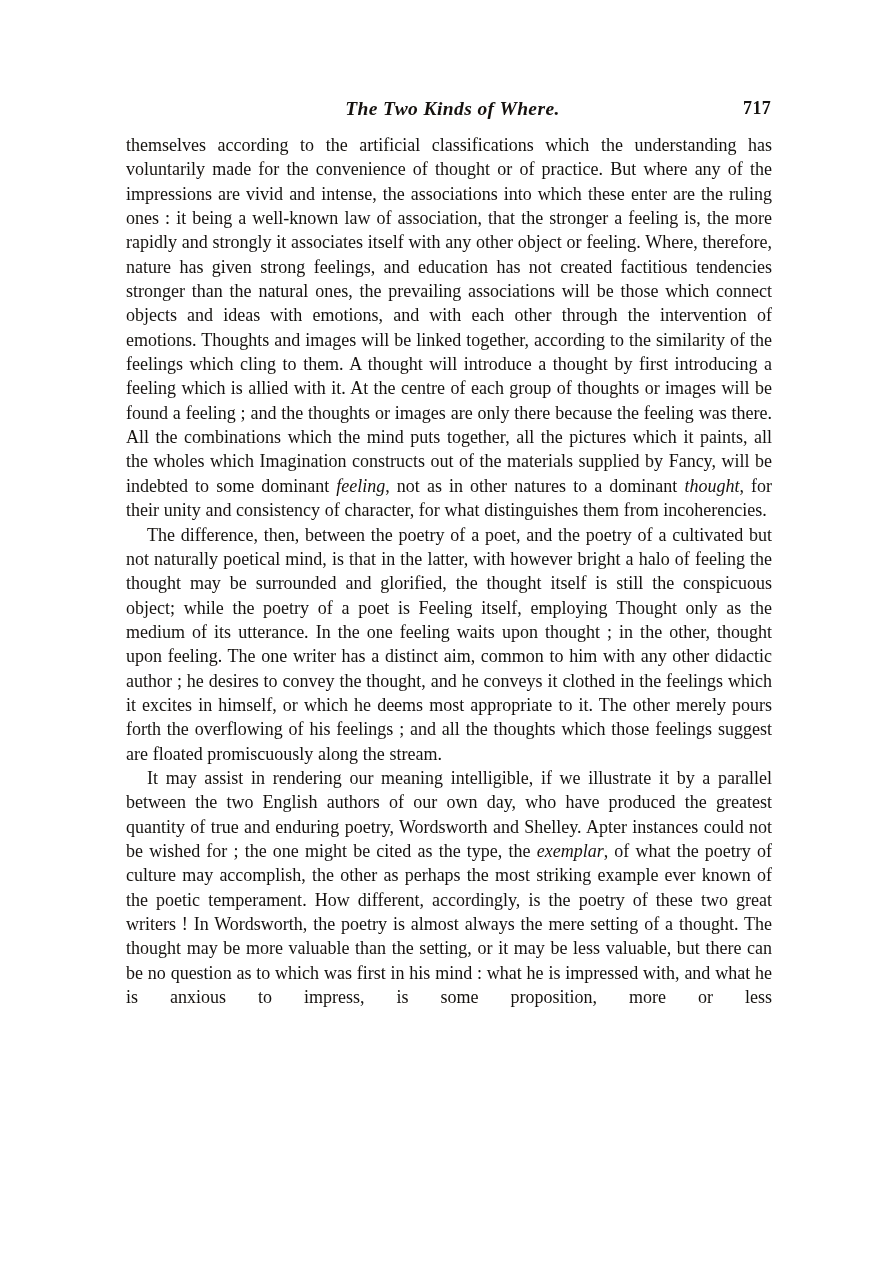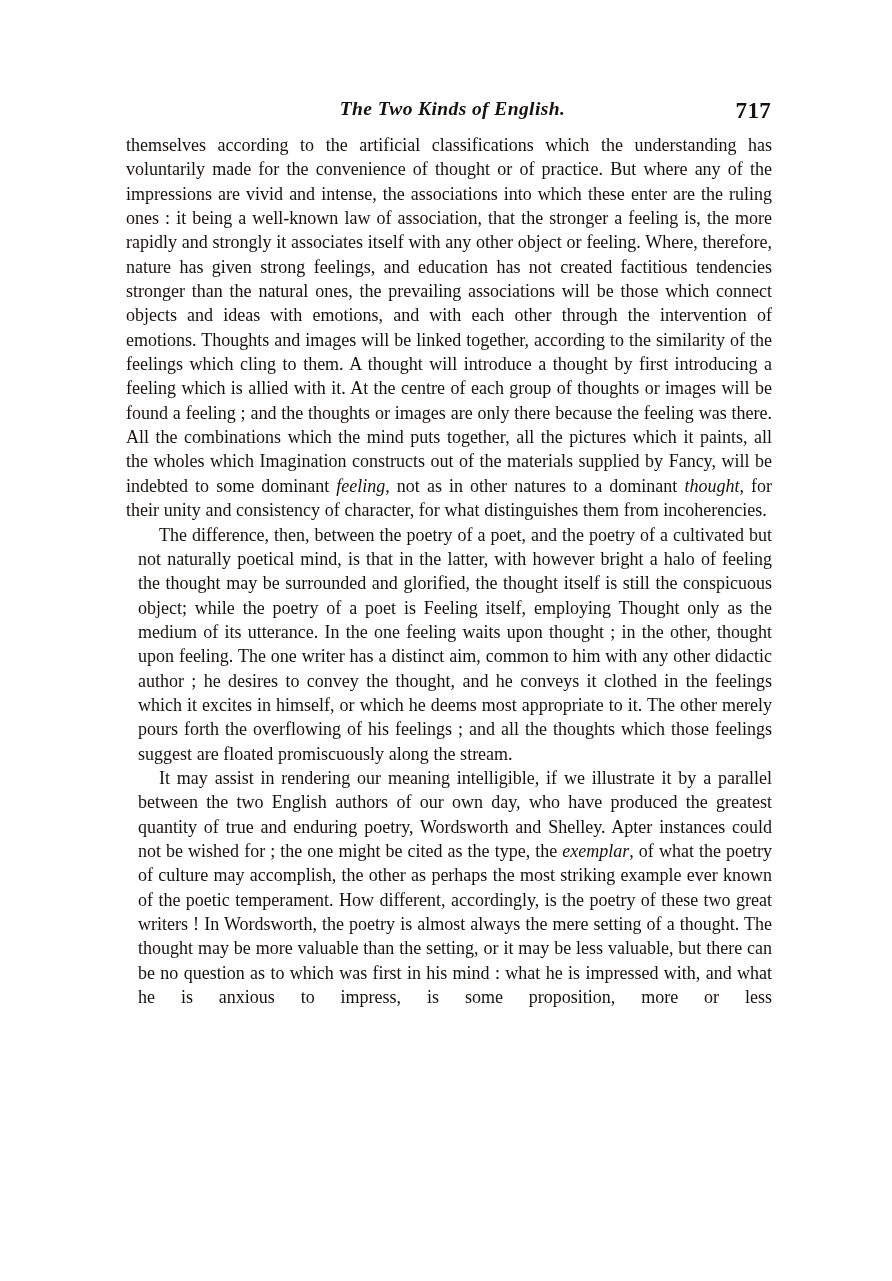--- a/index.html
+++ b/index.html
@@ -40,21 +40,21 @@
     font-size: 19.5px;
     letter-spacing: 0.4px;
     white-space: nowrap;
     margin-left: 8px;
   }
   .folio {
     position: absolute;
     right: 0;
     top: 0;
     font-weight: bold;
-    font-size: 23px;
+    font-size: 18px;
     letter-spacing: 0.3px;
   }
 
   
   .textblock {
     position: absolute;
     left: 126px;
     top: 133px;
     width: 646px;
   }
@@ -64,21 +64,20 @@
     font-size: 18px;
     line-height: 24.35px;
     text-align: justify;
     text-align-last: left;
     word-spacing: 0.2px;
     -webkit-hyphens: none;
     hyphens: none;
   }
   p.para.indent {
     text-indent: 21px;
-    margin-left: 12px;
   }
   p.para.last {
     text-align-last: justify;
   }
 
   .it {
     font-style: italic;
   }
 
   
@@ -88,21 +87,21 @@
     pointer-events: none;
     background: transparent;
   }
 </style>
 </head>
 <body style="background: rgb(255, 255, 255); color: rgb(21, 18, 15);">
 
 <div class="page">
 
   <div class="running-head">
-    <span class="running-head-title">The Two Kinds of English.</span>
+    <span class="running-head-title">The Two Kinds of Where.</span>
     <span class="folio">717</span>
   </div>
 
   <div class="textblock" id="textblock">
       <p class="para" id="para-1"><span class="">themselves according to the artificial classifications which the understanding has voluntarily made for the convenience of thought or of practice.  But where any of the impressions are vivid and intense, the associations into which these enter are the ruling ones : it being a well-known law of association, that the stronger a feeling is, the more rapidly and strongly it associates itself with any other object or feeling.  Where, therefore, nature has given strong feelings, and education has not created factitious tendencies stronger than the natural ones, the prevailing associations will be those which connect objects and ideas with emotions, and with each other through the intervention of emotions.  Thoughts and images will be linked together, according to the similarity of the feelings which cling to them.  A thought will introduce a thought by first introducing a feeling which is allied with it.  At the centre of each group of thoughts or images will be found a feeling ; and the thoughts or images are only there because the feeling was there.  All the combinations which the mind puts together, all the pictures which it paints, all the wholes which Imagination constructs out of the materials supplied by Fancy, will be indebted to some dominant </span><span class="it">feeling</span><span class="">, not as in other natures to a dominant </span><span class="it">thought</span><span class="">, for their unity and consistency of character, for what distinguishes them from incoherencies.</span></p>
       <p class="para indent" id="para-2"><span class="">The difference, then, between the poetry of a poet, and the poetry of a cultivated but not naturally poetical mind, is that in the latter, with however bright a halo of feeling the thought may be surrounded and glorified, the thought itself is still the conspicuous object; while the poetry of a poet is Feeling itself, employing Thought only as the medium of its utterance. In the one feeling waits upon thought ; in the other, thought upon feeling. The one writer has a distinct aim, common to him with any other didactic author ; he desires to convey the thought, and he conveys it clothed in the feelings which it excites in himself, or which he deems most appropriate to it.  The other merely pours forth the overflowing of his feelings ;  and all the thoughts which those feelings suggest are floated promiscuously along the stream.</span></p>
       <p class="para indent last" id="para-3"><span class="">It may assist in rendering our meaning intelligible, if we illustrate it by a parallel between the two English authors of our own day, who have produced the greatest quantity of true and enduring poetry, Wordsworth and Shelley.  Apter instances could not be wished for ; the one might be cited as the type, the </span><span class="it">exemplar</span><span class="">, of what the poetry of culture may accomplish, the other as perhaps the most striking example ever known of the poetic temperament. How different, accordingly, is the poetry of these two great writers !  In Wordsworth, the poetry is almost always the mere setting of a thought.  The thought may be more valuable than the setting, or it may be less valuable, but there can be no question as to which was first in his mind : what he is impressed with, and what he is anxious to impress, is some proposition, more or less</span></p>
     </div>
 
   <div class="scan-tone"></div>

